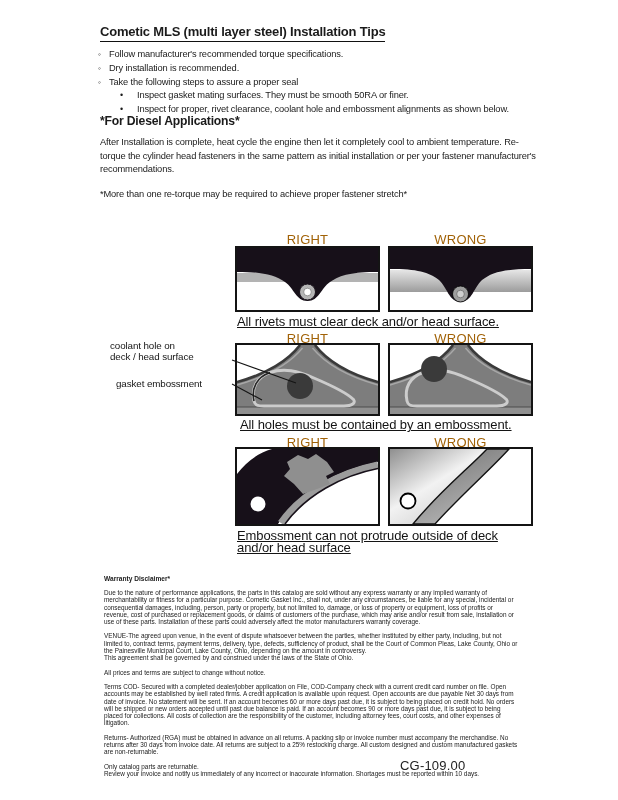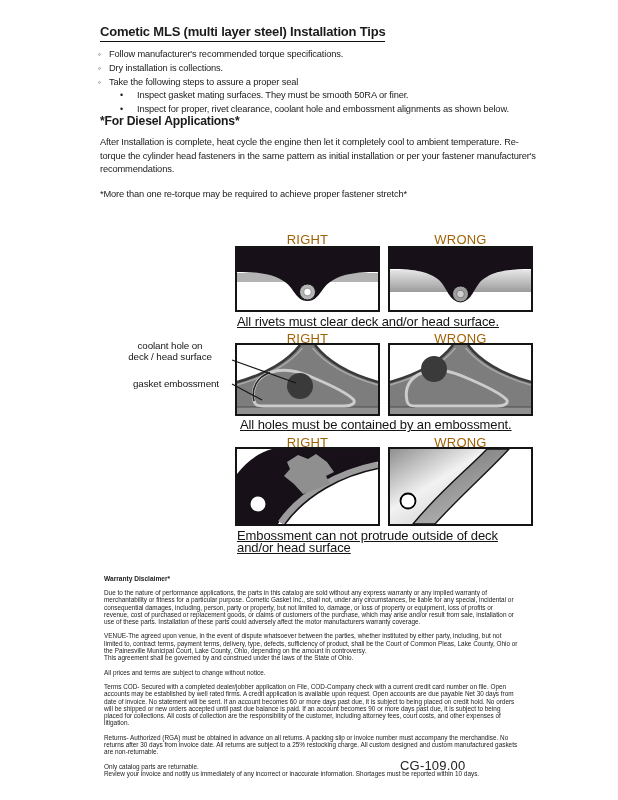--- a/index.html
+++ b/index.html
@@ -30,21 +30,21 @@
   .diagrams{position:absolute;left:0;top:232px;width:618px;height:330px;}
   .dg-label{
     position:absolute;width:145px;text-align:center;font-size:13px;letter-spacing:0.2px;color:#a16207;
   }
   .dg-box{
     position:absolute;width:141px;border:2px solid #141414;background:#fff;line-height:0;
   }
   .dg-caption{position:absolute;font-size:13px;line-height:11.5px;letter-spacing:-0.1px;color:#141414;text-decoration:underline;}
   .annot{
     position:absolute;font-size:9.8px;line-height:11px;letter-spacing:-0.1px;
-    text-align:center;color:#141414;
+    text-align:left;color:#141414;
   }
   .annot-lines{position:absolute;left:0;top:0;pointer-events:none;}
 
   
   .warranty{position:absolute;left:104px;top:575px;width:414px;}
   .warranty-heading{font-size:6.6px;font-weight:bold;margin-bottom:7px;}
   .warranty p{font-size:6.4px;line-height:7.3px;margin:0 0 7px 0;letter-spacing:0;}
 
   .page-code{position:absolute;left:400px;top:758px;font-size:13px;letter-spacing:0.2px;color:#222;}
 </style>
@@ -55,21 +55,21 @@
 
   <div class="tips">
     <div class="title">Cometic MLS (multi layer steel) Installation Tips</div>
 
     <div class="bullet-row">
       <span class="marker">◦</span>
       <span>Follow manufacturer's recommended torque specifications.</span>
     </div>
     <div class="bullet-row">
       <span class="marker">◦</span>
-      <span>Dry installation is collections.</span>
+      <span>Dry installation is recommended.</span>
     </div>
     <div class="bullet-row">
       <span class="marker">◦</span>
       <span>Take the following steps to assure a proper seal</span>
     </div>
     <div class="bullet-row sub">
       <span class="marker">•</span>
       <span>Inspect gasket mating surfaces.  They must be smooth 50RA or finer.</span>
     </div>
     <div class="bullet-row sub">

